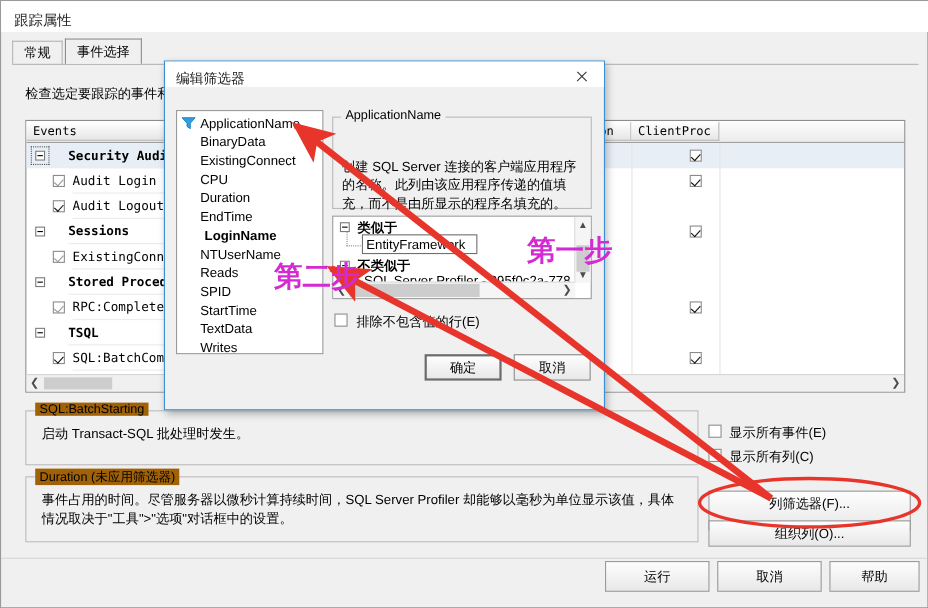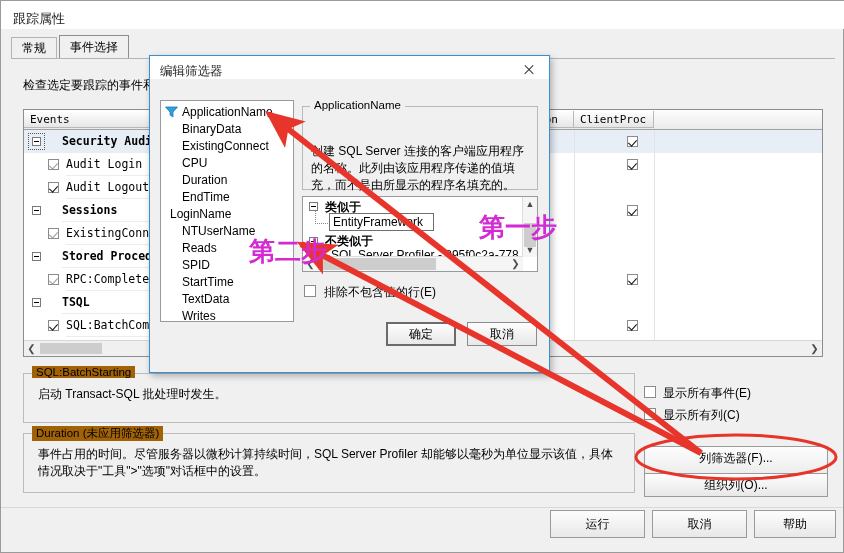--- a/index.html
+++ b/index.html
@@ -287,21 +287,21 @@
         <svg width="13" height="12" viewBox="0 0 13 12">
             <polygon points="0.5,1 12.5,1 8,6 8,11 5,9 5,6" fill="#2f9fe0" stroke="#1f7cb4" stroke-width="0.8"></polygon>
           </svg>
       </div>
       <div class="colitem" style="left:21px;top:3px;">ApplicationName</div>
       <div class="colitem" style="left:21px;top:20px;">BinaryData</div>
       <div class="colitem" style="left:21px;top:37px;">ExistingConnect</div>
       <div class="colitem" style="left:21px;top:54px;">CPU</div>
       <div class="colitem" style="left:21px;top:71px;">Duration</div>
       <div class="colitem" style="left:21px;top:88px;">EndTime</div>
-      <div class="colitem" style="left:9px;top:105px;">LoginName</div>
+      <div class="colitem" style="left:25px;top:105px;font-weight:bold;">LoginName</div>
       <div class="colitem" style="left:21px;top:122px;">NTUserName</div>
       <div class="colitem" style="left:21px;top:139px;">Reads</div>
       <div class="colitem" style="left:21px;top:156px;">SPID</div>
       <div class="colitem" style="left:21px;top:173px;">StartTime</div>
       <div class="colitem" style="left:21px;top:190px;">TextData</div>
       <div class="colitem" style="left:21px;top:207px;">Writes</div>
     </div>
 
     <div class="descbox">
       <div class="lg">ApplicationName</div>

